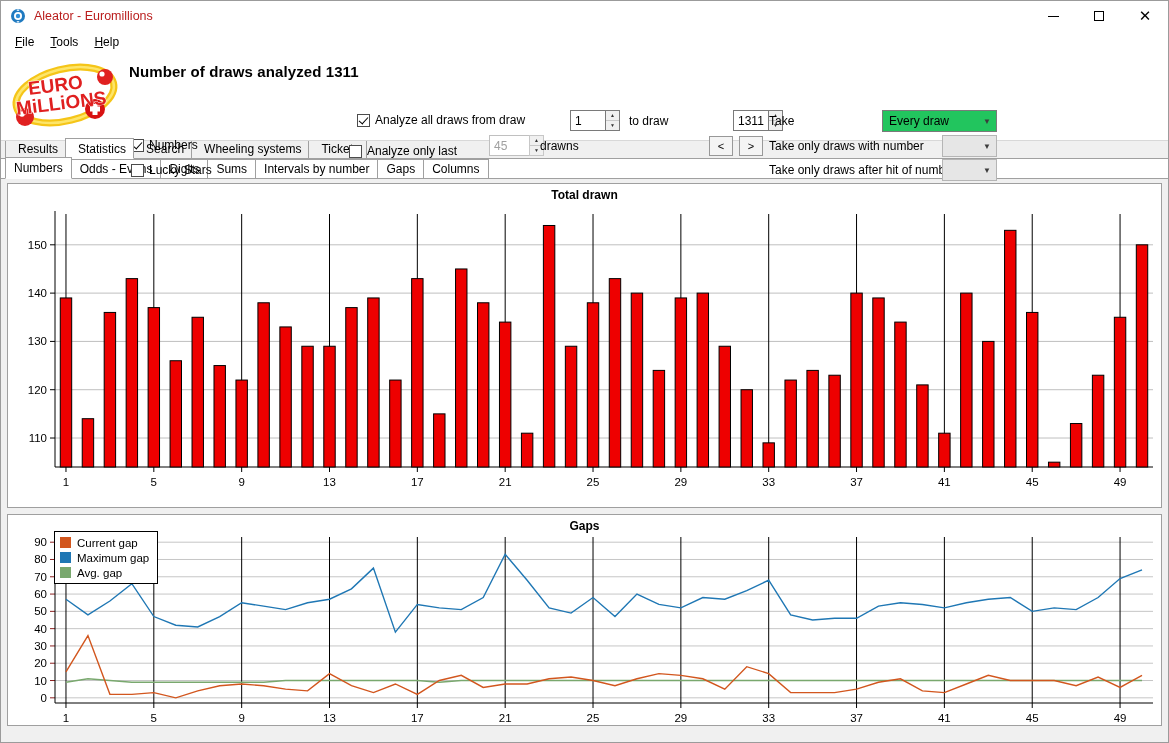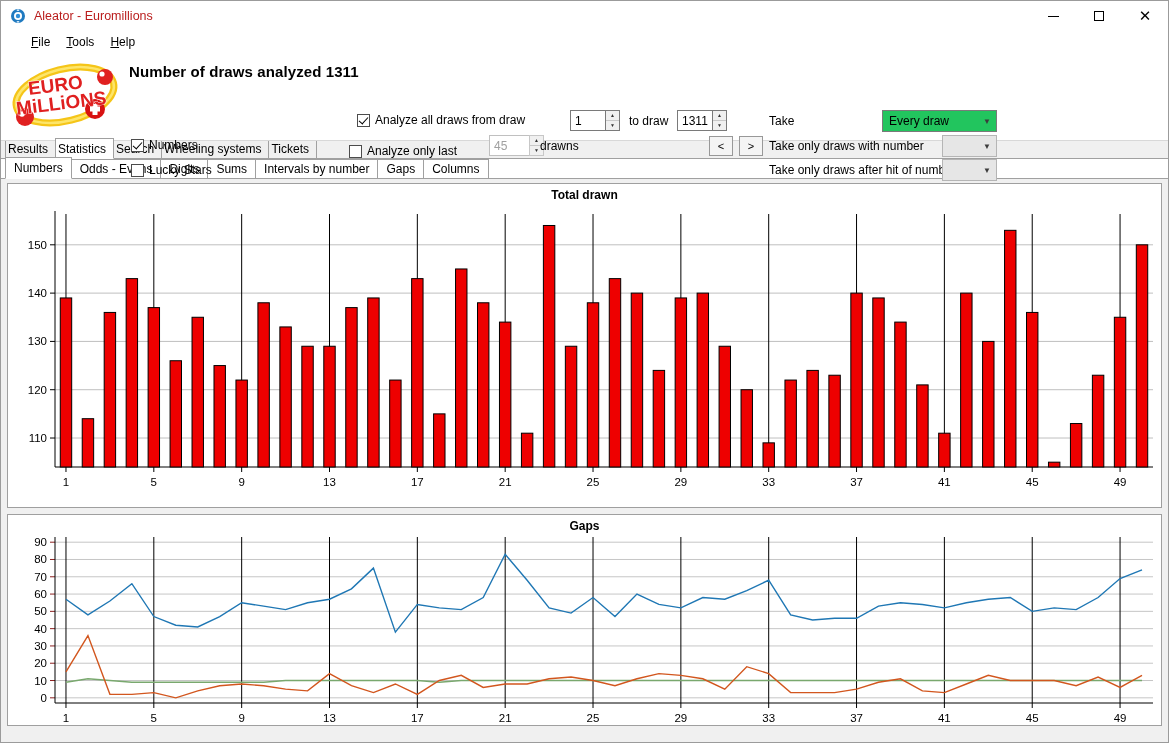--- a/index.html
+++ b/index.html
@@ -38,21 +38,21 @@
     align-items:center; justify-content:center;
     font-size:13px; color:#000;
   }
   .glyph-min { width:11px; height:1px; background:#000; display:block; }
   .glyph-max { width:10px; height:10px; border:1px solid #000; display:block; }
   .glyph-close { font-size:15px; line-height:1; font-family:"DejaVu Sans", sans-serif; }
 
   
   .menubar {
     height:22px; background:#ffffff; display:flex; align-items:center;
-    padding-left:22px; flex:0 0 22px;
+    padding-left:6px; flex:0 0 22px;
   }
   .menu-item {
     padding:2px 8px; font-size:12px; color:#000;
   }
   .menu-item u { text-decoration:underline; }
 
   
   .optionsbar {
     background:#ffffff;
     flex:0 0 88px;
@@ -106,21 +106,21 @@
     font-size:6px; line-height:1; color:#333;
   }
   .spin-btns div:first-child { border-bottom:1px solid #c8c8c8; }
   .arw-up::after { content:"▲"; font-size:5px; }
   .arw-dn::after { content:"▼"; font-size:5px; }
 
   #spin-from { left:569px; top:57px; }
   #spin-from .txtbox { width:35px; }
   #spin-last { left:488px; top:82px; }
   #spin-last .txtbox { width:40px; text-align:left; }
-  #spin-to { left:676px; top:57px; }
+  #spin-to { left:732px; top:57px; }
   #spin-to .txtbox { width:35px; }
 
   .lbl { position:absolute; font-size:12px; }
   #lbl-todraw { left:628px; top:61px; }
   #lbl-drawns { left:539px; top:86px; }
   #lbl-take   { left:768px; top:61px; }
   #lbl-withnum{ left:768px; top:86px; }
   #lbl-afterhit{ left:768px; top:110px; }
 
   .navbtns { position:absolute; left:708px; top:83px; display:flex; gap:6px; }
@@ -145,21 +145,21 @@
   #combo-afterhit { left:941px; top:106px; width:55px; }
 
   
   .tabs-row {
     background:#f0f0f0; display:flex; align-items:flex-end;
     padding-left:4px; flex:0 0 18px; height:18px;
     border-bottom:1px solid #a0a0a0;
   }
   .tab {
     border:1px solid #a0a0a0; border-bottom:none;
-    background:#f0f0f0; padding:1px 7px 1px 2px;
+    background:#f0f0f0; padding:1px 7px 1px 12px;
     font-size:12px; margin-right:-1px; height:18px; line-height:15px;
   }
   .tab.active { background:#ffffff; height:21px; line-height:18px; position:relative; z-index:2;
     border-bottom:1px solid #ffffff; margin-bottom:-1px; }
   .subtabs-row {
     background:#ffffff; display:flex; align-items:flex-end;
     padding-left:4px; flex:0 0 20px; height:20px;
     border-bottom:1px solid #a0a0a0;
   }
   .subtab {
@@ -525,17 +525,31 @@
           <text x="760.7" y="207" text-anchor="middle" font-size="11.5" fill="#000">33</text>
           <line x1="848.5400000000001" x2="848.5400000000001" y1="188" y2="193" stroke="#000" stroke-width="1"></line>
           <text x="848.5400000000001" y="207" text-anchor="middle" font-size="11.5" fill="#000">37</text>
           <line x1="936.38" x2="936.38" y1="188" y2="193" stroke="#000" stroke-width="1"></line>
           <text x="936.38" y="207" text-anchor="middle" font-size="11.5" fill="#000">41</text>
           <line x1="1024.22" x2="1024.22" y1="188" y2="193" stroke="#000" stroke-width="1"></line>
           <text x="1024.22" y="207" text-anchor="middle" font-size="11.5" fill="#000">45</text>
           <line x1="1112.06" x2="1112.06" y1="188" y2="193" stroke="#000" stroke-width="1"></line>
           <text x="1112.06" y="207" text-anchor="middle" font-size="11.5" fill="#000">49</text>
         </svg>
+      <div class="legend-box" id="gaps-legend">
+          <div class="legend-row">
+            <span class="legend-swatch" style="background: rgb(210, 86, 30);"></span>
+            <span>Current gap</span>
+          </div>
+          <div class="legend-row">
+            <span class="legend-swatch" style="background: rgb(31, 119, 180);"></span>
+            <span>Maximum gap</span>
+          </div>
+          <div class="legend-row">
+            <span class="legend-swatch" style="background: rgb(121, 168, 110);"></span>
+            <span>Avg. gap</span>
+          </div>
+        </div>
     </div>
   </div>
 
   <div class="statusbar"></div>
 </div>
 
 </body></html>

